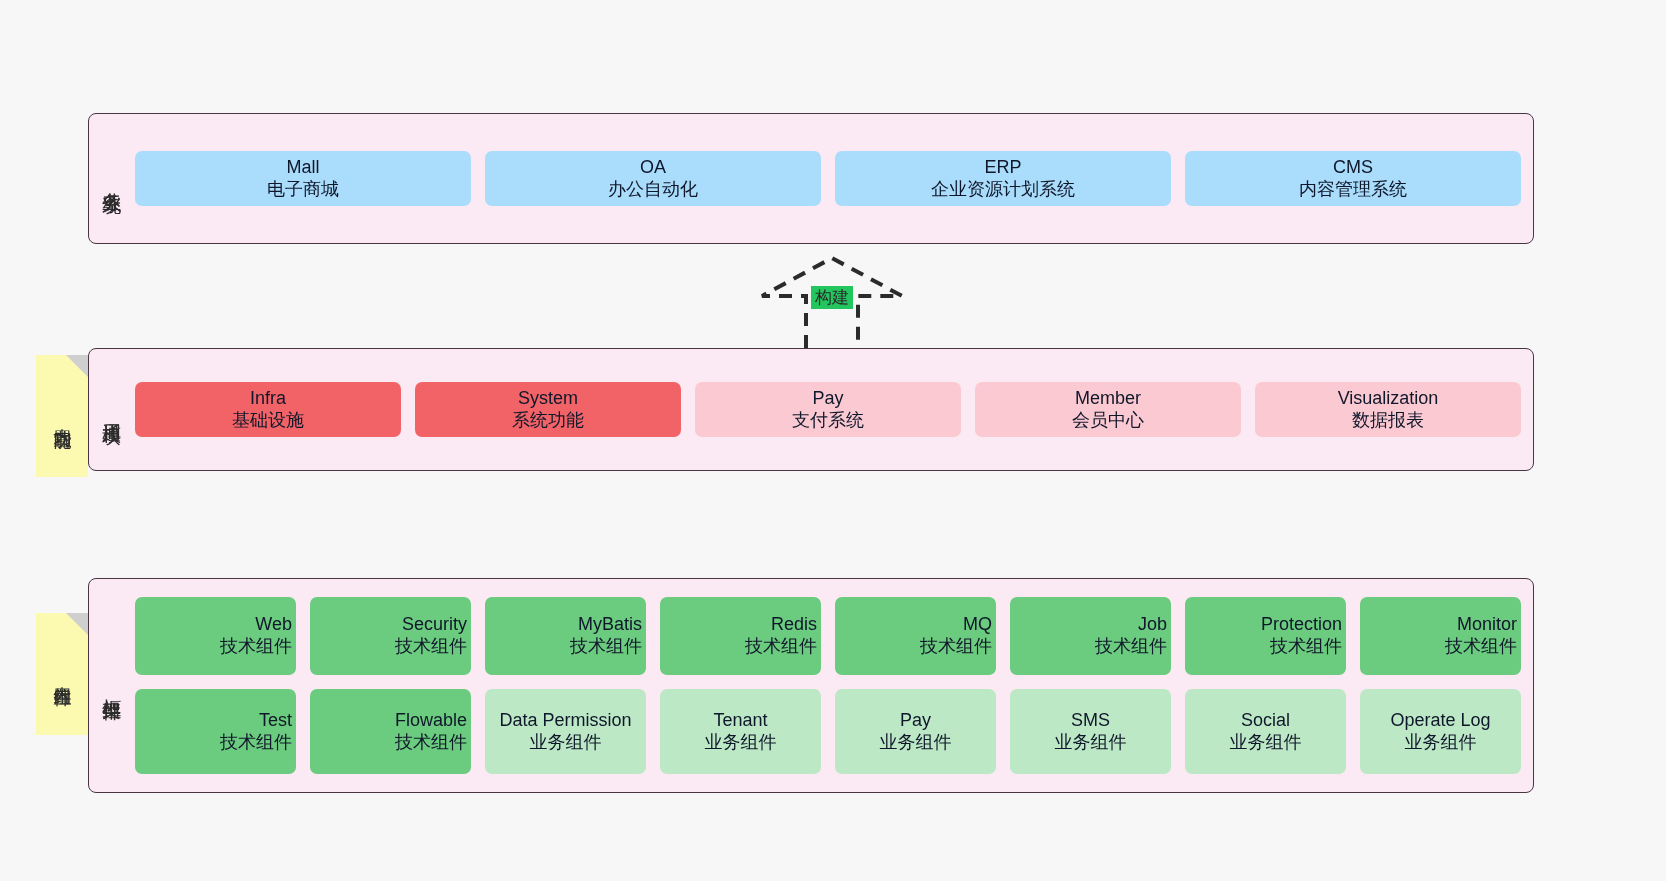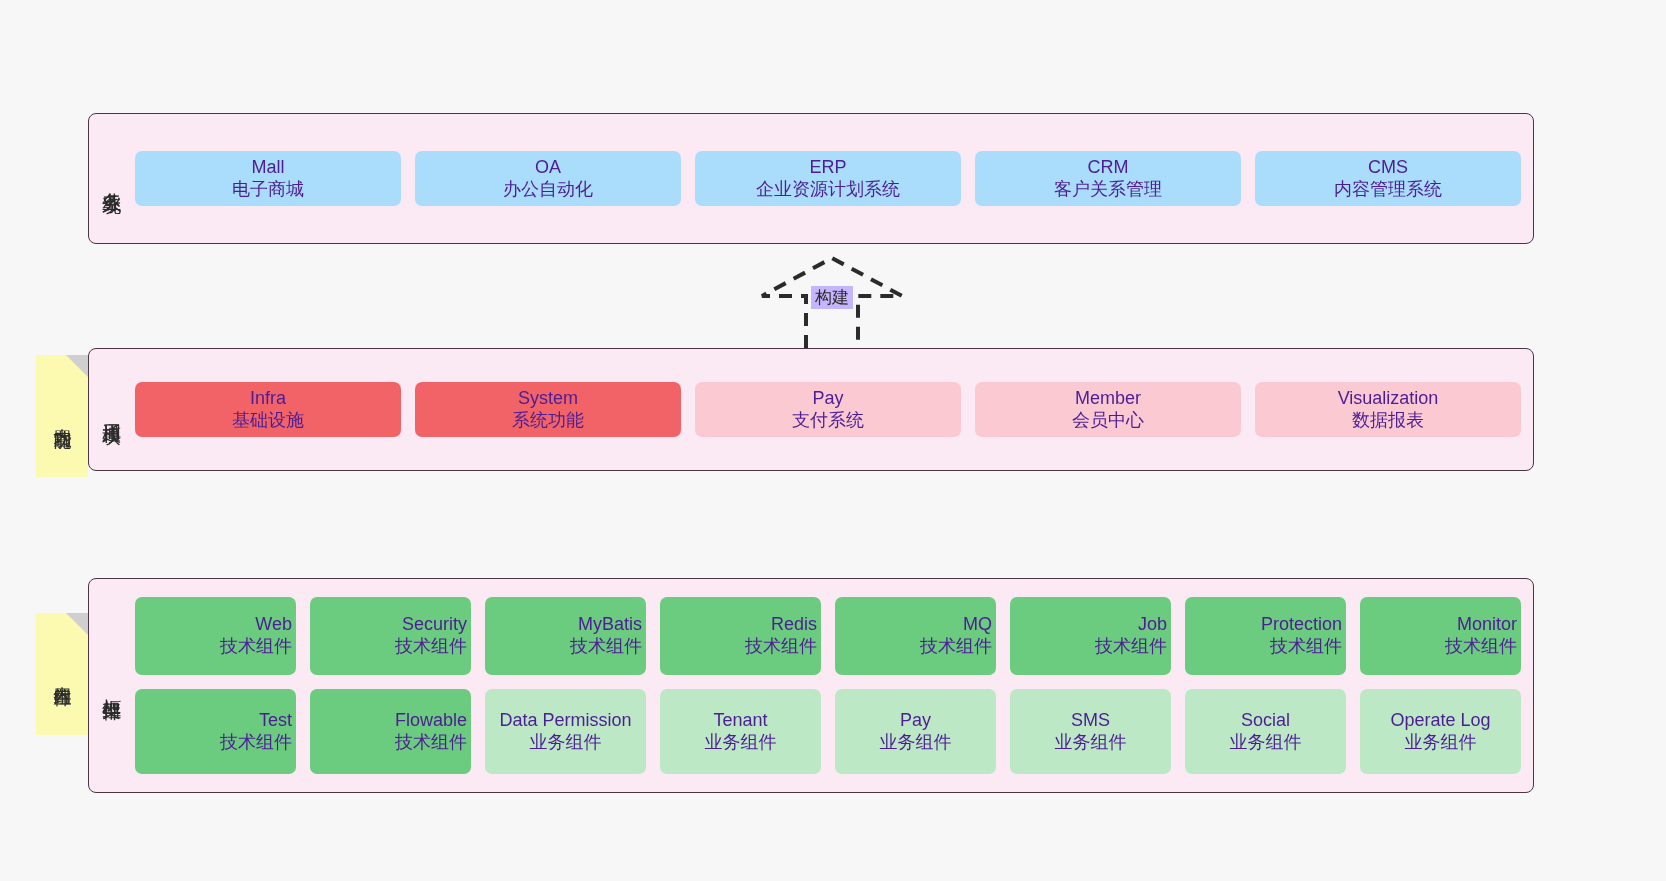--- a/index.html
+++ b/index.html
@@ -67,21 +67,21 @@
     flex: 1 1 0;
     box-sizing: border-box;
     border-radius: 7px;
     display: flex;
     flex-direction: column;
     align-items: center;
     justify-content: center;
     text-align: center;
     line-height: 1.22;
     font-size: 18px;
-    color: #4c1d95;
+    color: #0f172a;
     padding: 6px 4px;
     min-width: 0;
   }
   .card .en { white-space: nowrap; }
   .card .cn { white-space: nowrap; }
   .card.wrap-en .en { white-space: normal; }
 
   
   .c-blue        { background: #aadcfb; }
   .c-red-strong  { background: #f26368; }
@@ -117,21 +117,21 @@
 
   
   .arrow {
     position: absolute;
   }
   .arrow svg { display: block; }
   .arrow-label {
     position: absolute;
     left: 50%;
     transform: translateX(-50%);
-    background: #c4b5fd;
+    background: #22c55e;
     font-size: 17px;
     color: #2b2b2b;
     padding: 0 4px;
     white-space: nowrap;
     user-select: none;
   }
 </style>
 </head>
 <body>
 
@@ -145,24 +145,20 @@
           <span class="en">Mall</span>
           <span class="cn">电子商城</span>
         </div>
         <div class="card c-blue">
           <span class="en">OA</span>
           <span class="cn">办公自动化</span>
         </div>
         <div class="card c-blue">
           <span class="en">ERP</span>
           <span class="cn">企业资源计划系统</span>
-        </div>
-        <div class="card c-blue">
-          <span class="en">CRM</span>
-          <span class="cn">客户关系管理</span>
         </div>
         <div class="card c-blue">
           <span class="en">CMS</span>
           <span class="cn">内容管理系统</span>
         </div>
       </div>
     </div>
   </div>
 
   <div class="arrow" id="arrow-build" style="left:758px; top:256px; width:148px; height:92px;">

